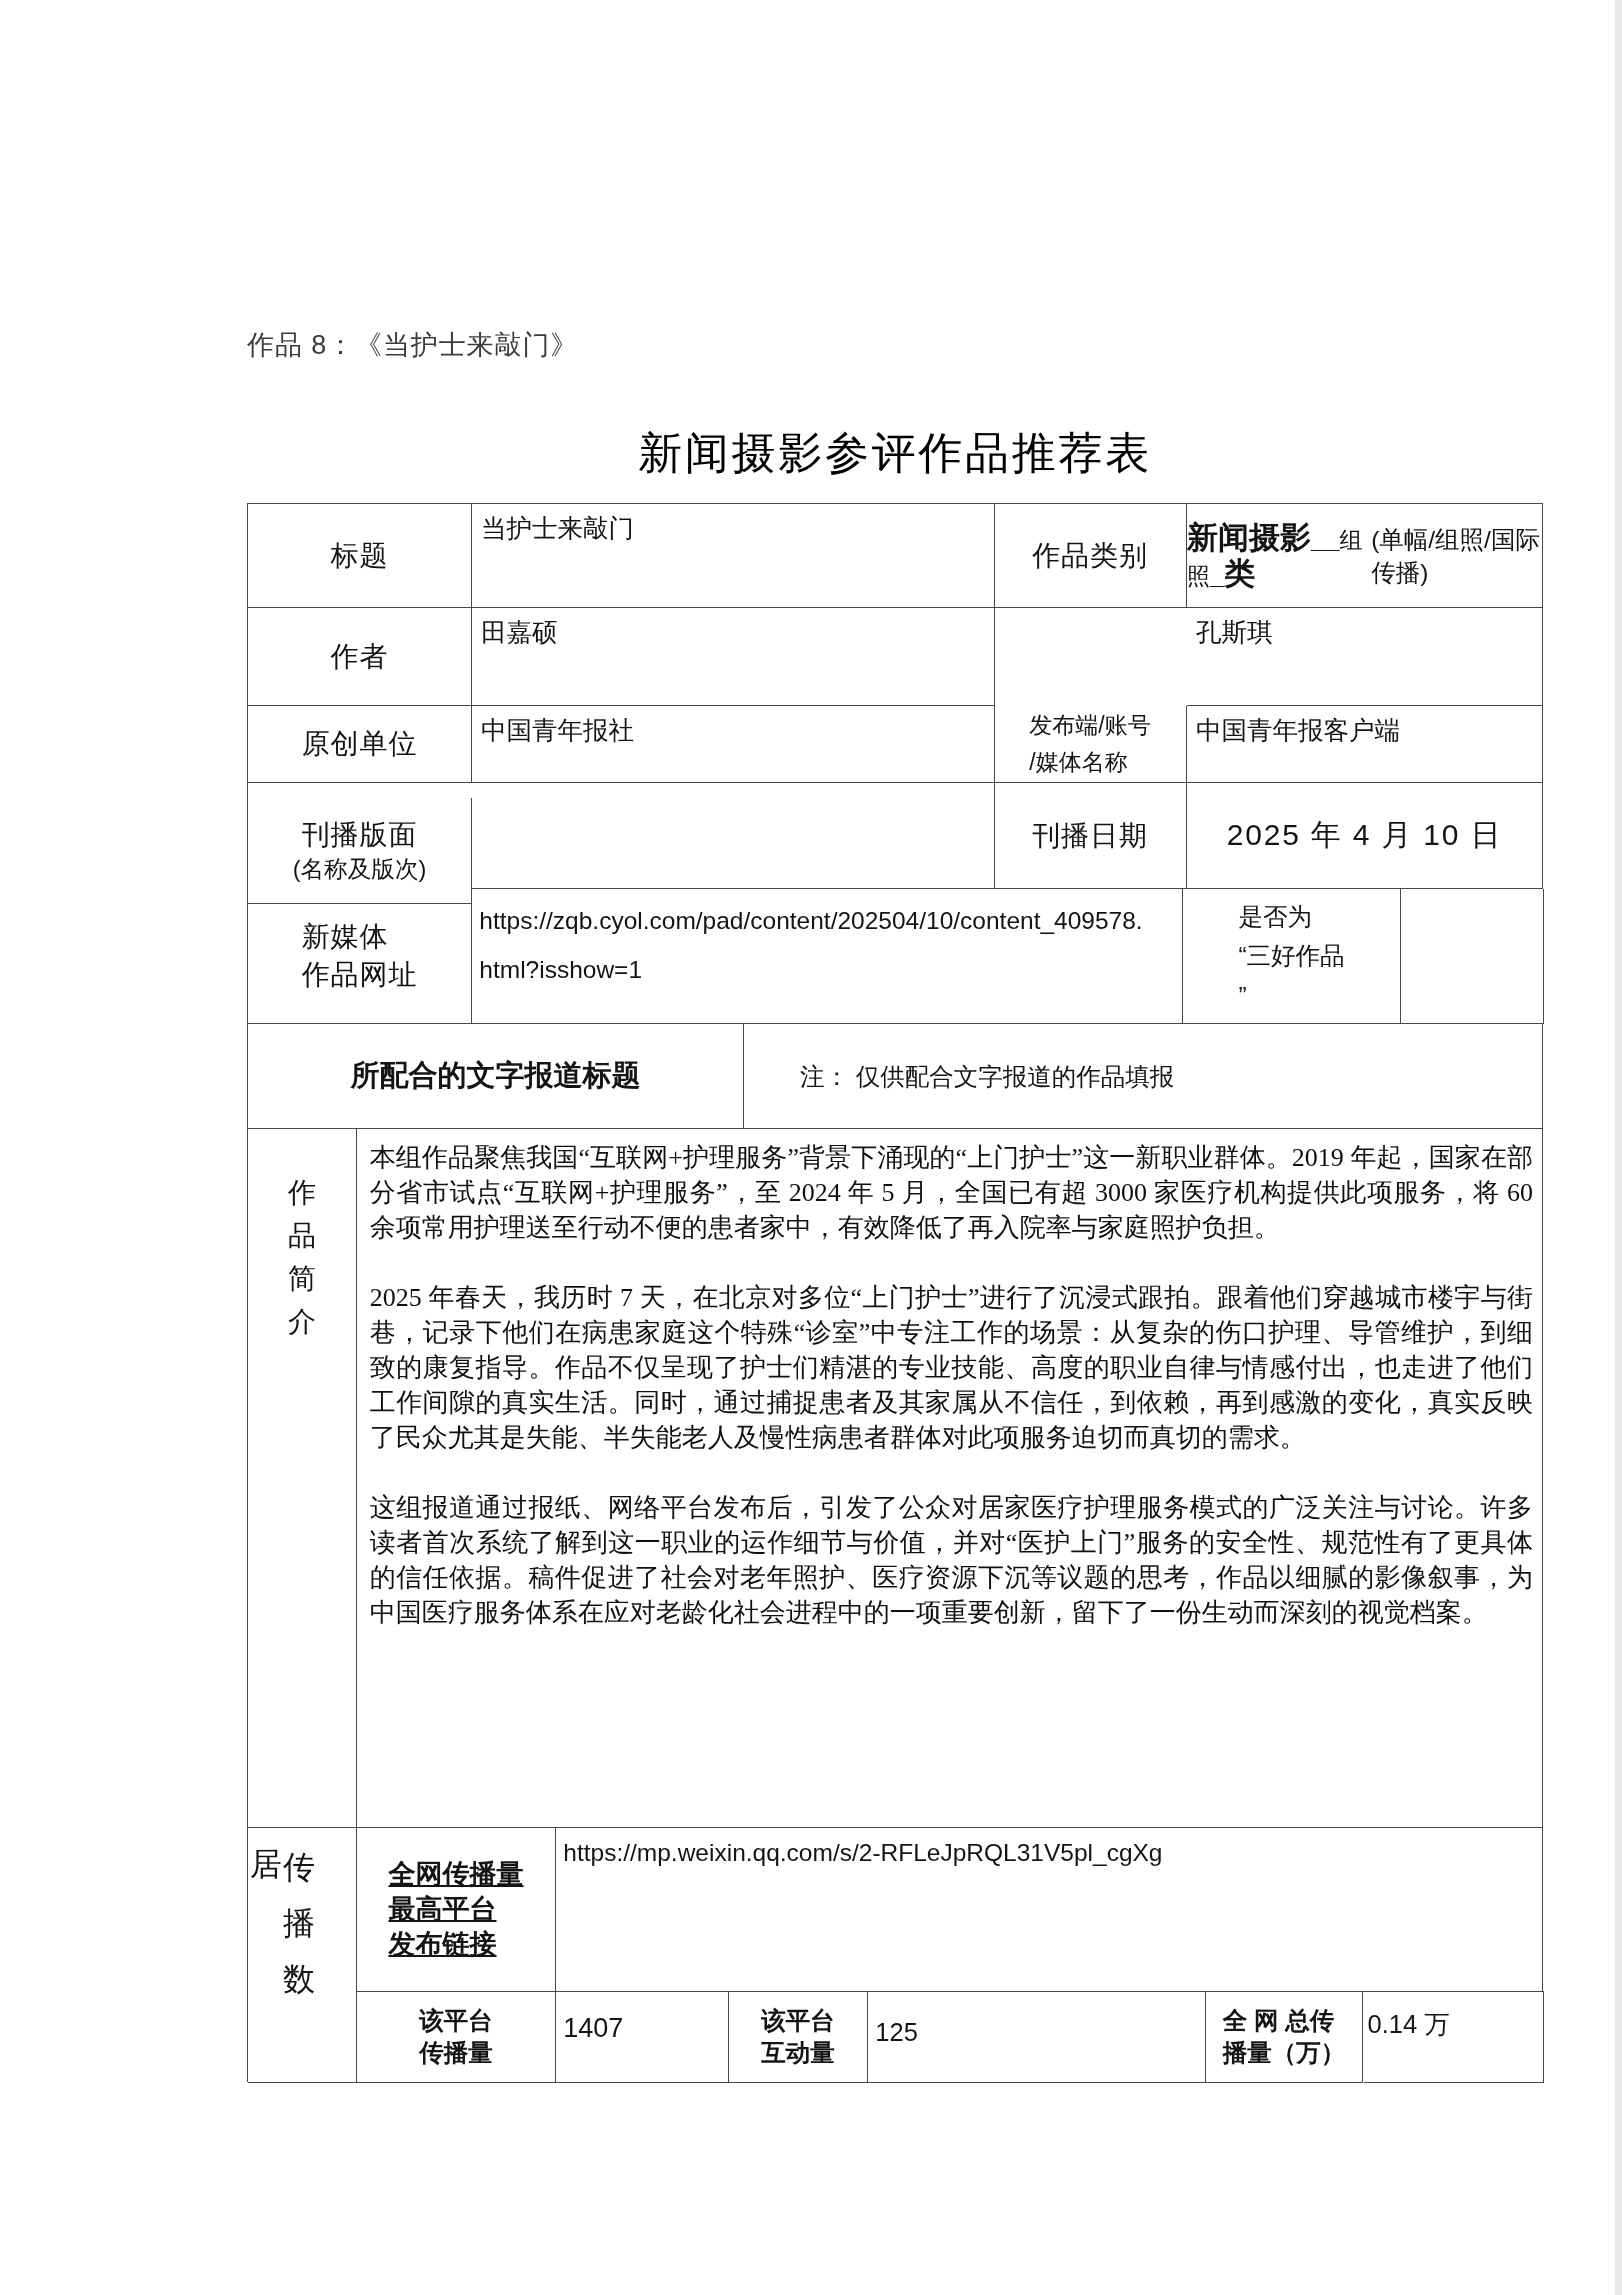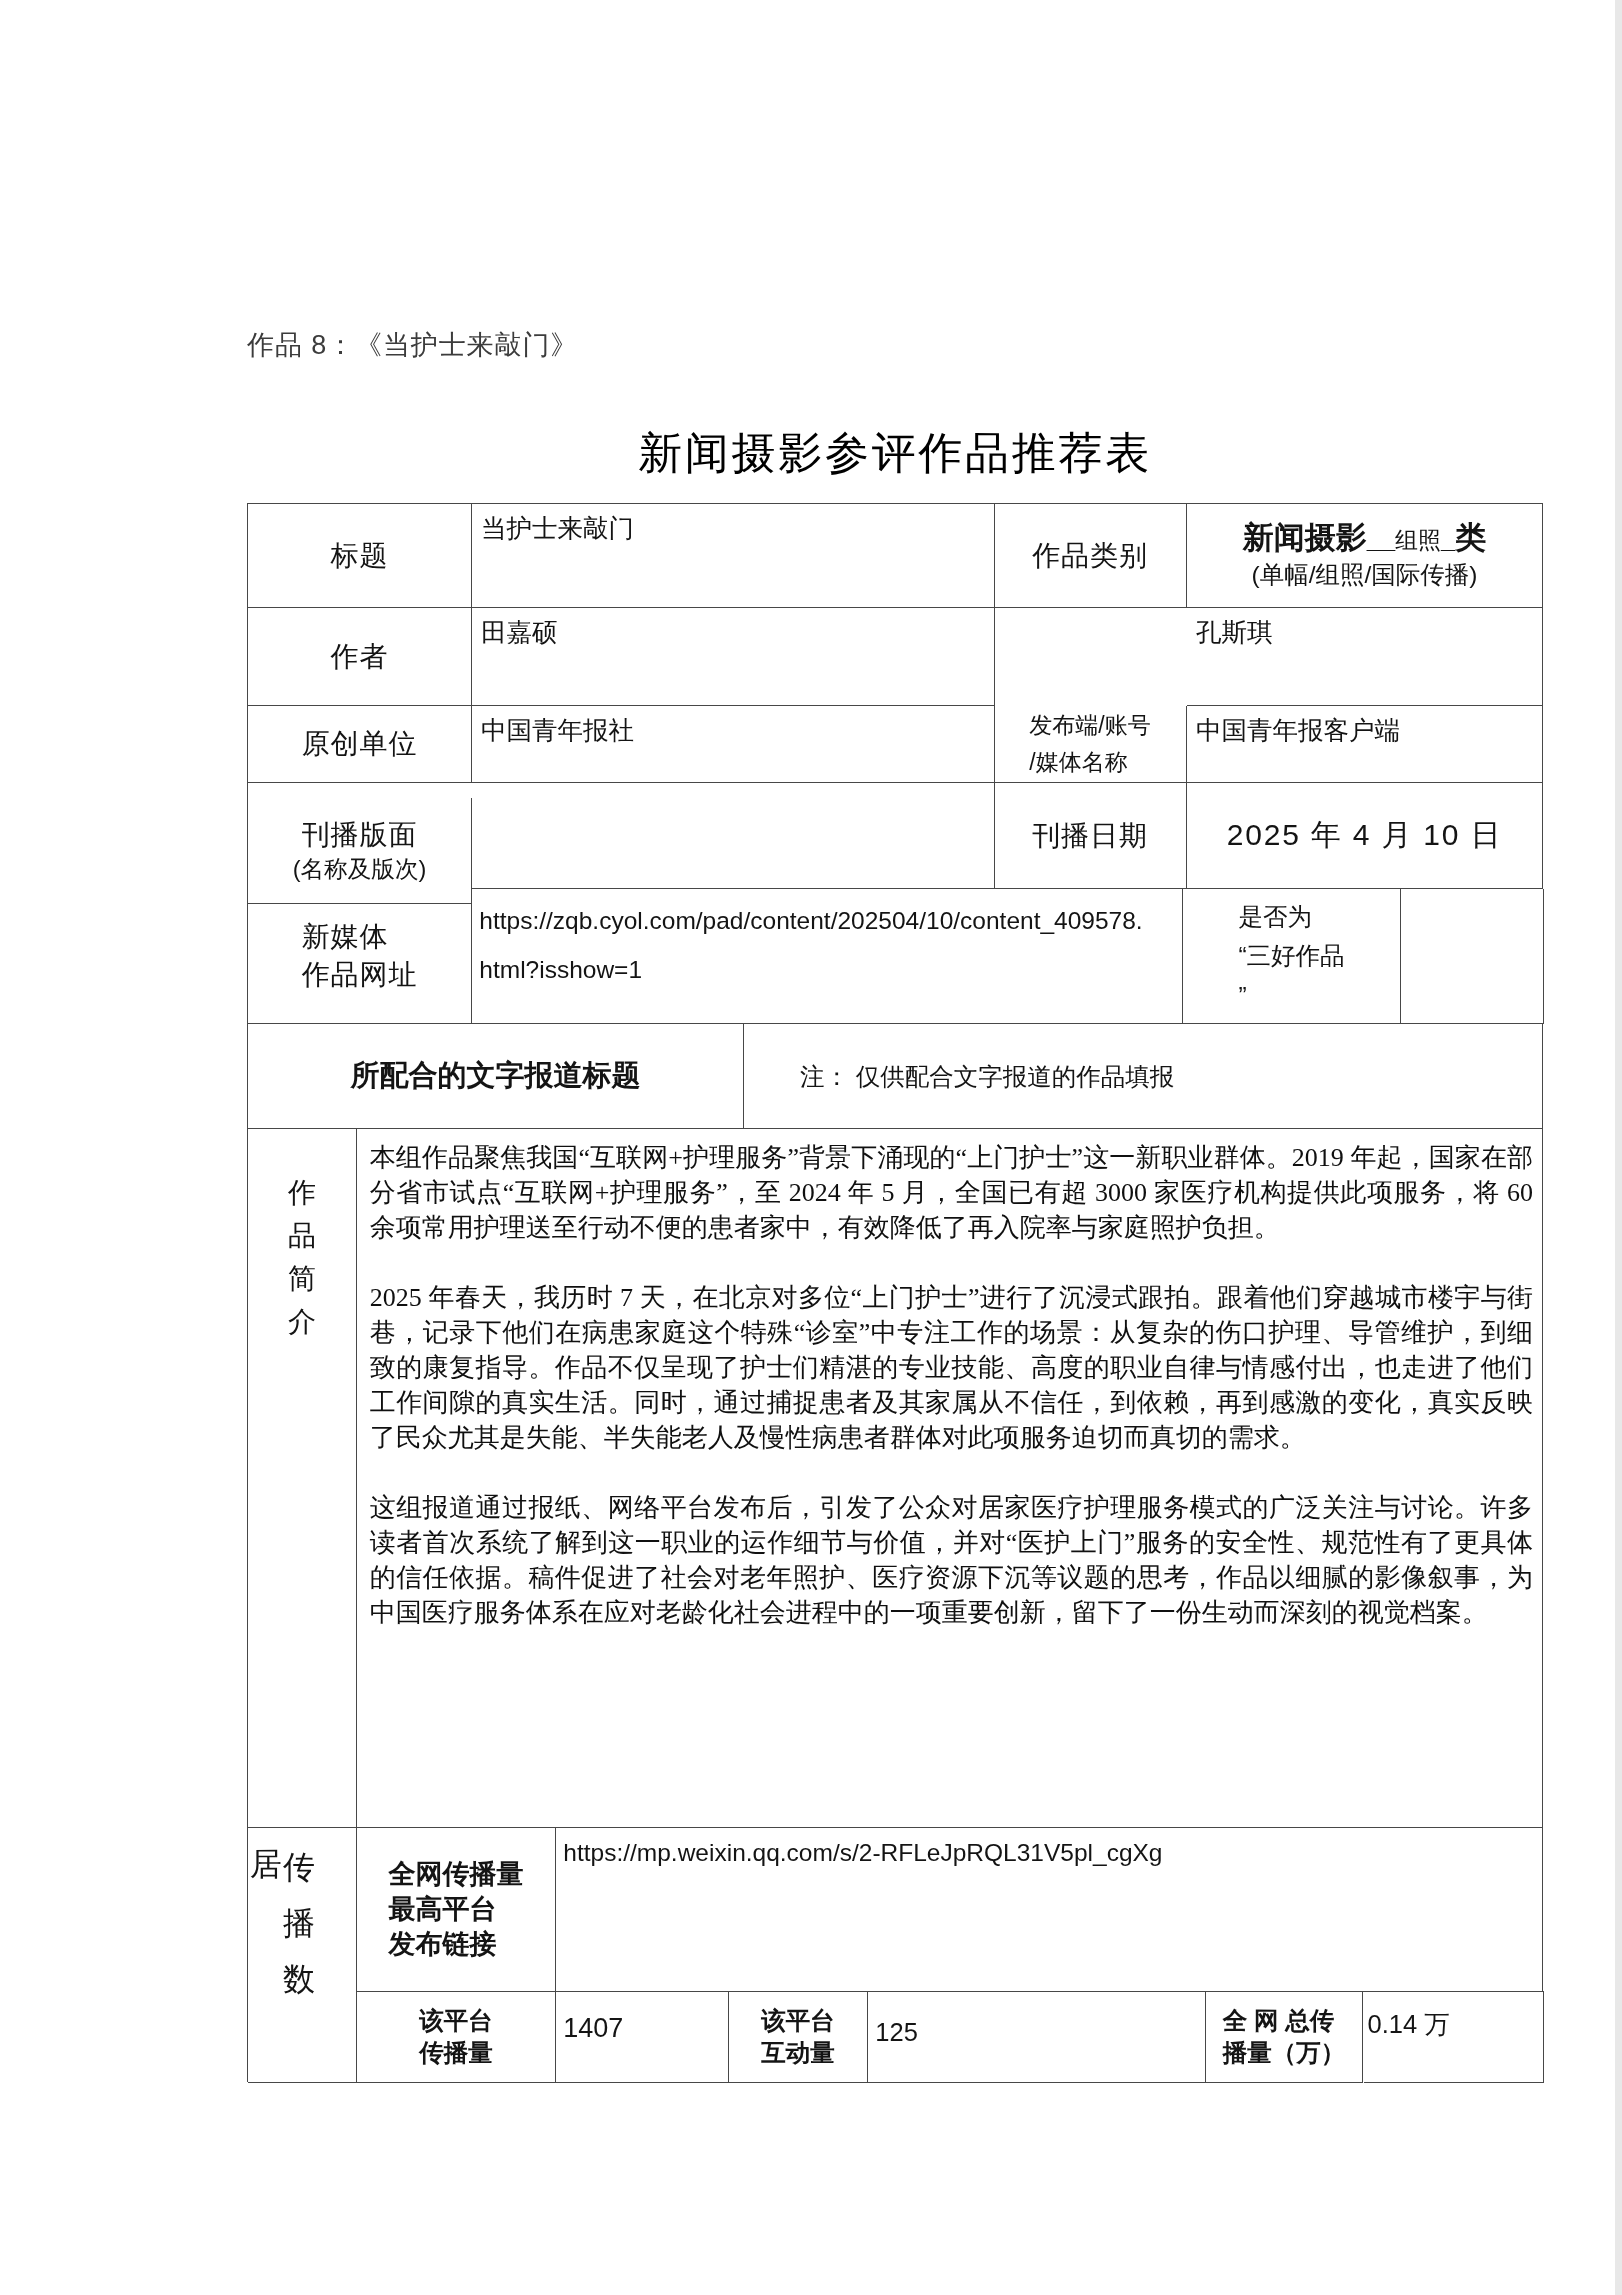--- a/index.html
+++ b/index.html
@@ -41,41 +41,41 @@
   .intro-body{padding:11px 9px 0 12.7px;}
   .intro-body p{
     font-family:"Liberation Serif","DejaVu Serif",serif;
     font-size:26px;line-height:35px;margin:0 0 35px 0;
     text-align:justify;color:#101010;
   }
   
   .spread-outer{position:relative;}
   .clip-char{position:absolute;left:1.8px;top:14.5px;font-size:32px;font-weight:500;}
   .vert-chars{position:absolute;left:35px;top:11px;font-size:32px;font-weight:500;line-height:56px;white-space:pre-line;text-align:center;}
-  .link-label{font-size:27px;line-height:35px;}
+  .link-label{font-size:27px;line-height:35px;text-decoration:underline;}
   .stat-label{font-size:24.5px;line-height:32px;}
   .stat-val{font-size:27px;padding:22px 0 0 7.3px;}
   .unit-serif{font-family:"Liberation Serif","DejaVu Serif",serif;}
   .note-cell{font-size:24.5px;font-weight:500;padding-left:56px;display:flex;align-items:center;}
   .sanhao{font-size:24.5px;font-weight:500;white-space:pre-line;line-height:1.6;}
 </style>
 </head>
 <body>
 
 <div class="sheet">
 
   <div class="abs header-note">作品 8：《当护士来敲门》</div>
   <div class="abs main-title">新闻摄影参评作品推荐表</div>
 
   <div class="tbl">
 
     <div class="cell c lab" style="left:0;top:0;width:224px;height:104px;">标题</div>
     <div class="cell c lab" style="left:746px;top:0;width:193px;height:104px;">作品类别</div>
     <div class="cell val" style="left:224px;top:0;width:523px;height:104px;">当护士来敲门</div>
-    <div class="cell c" style="left:939px;top:0;width:356px;height:104px;flex-direction:column;">
+    <div class="cell c" style="left:939px;top:0;width:356px;height:104px;">
       <div class="cat-line1"><span class="cat-big">新闻摄影</span><span class="cat-blank">__</span><span class="cat-sel">组照</span><span class="cat-blank">_</span><span class="cat-big">类</span></div>
       <div class="cat-line2">(单幅/组照/国际传播)</div>
     </div>
 
     <div class="cell c lab" style="left:0;top:104px;width:224px;height:98px;">作者</div>
     <div class="cell val" style="left:224px;top:104px;width:523px;height:98px;">田嘉硕</div>
     <div class="cell val" style="left:939px;top:104px;width:356px;height:98px;">孔斯琪</div>
 
     <div class="cell c lab" style="left:0;top:202px;width:224px;height:77px;">原创单位</div>
     <div class="cell val" style="left:224px;top:202px;width:523px;height:77px;">中国青年报社</div>

